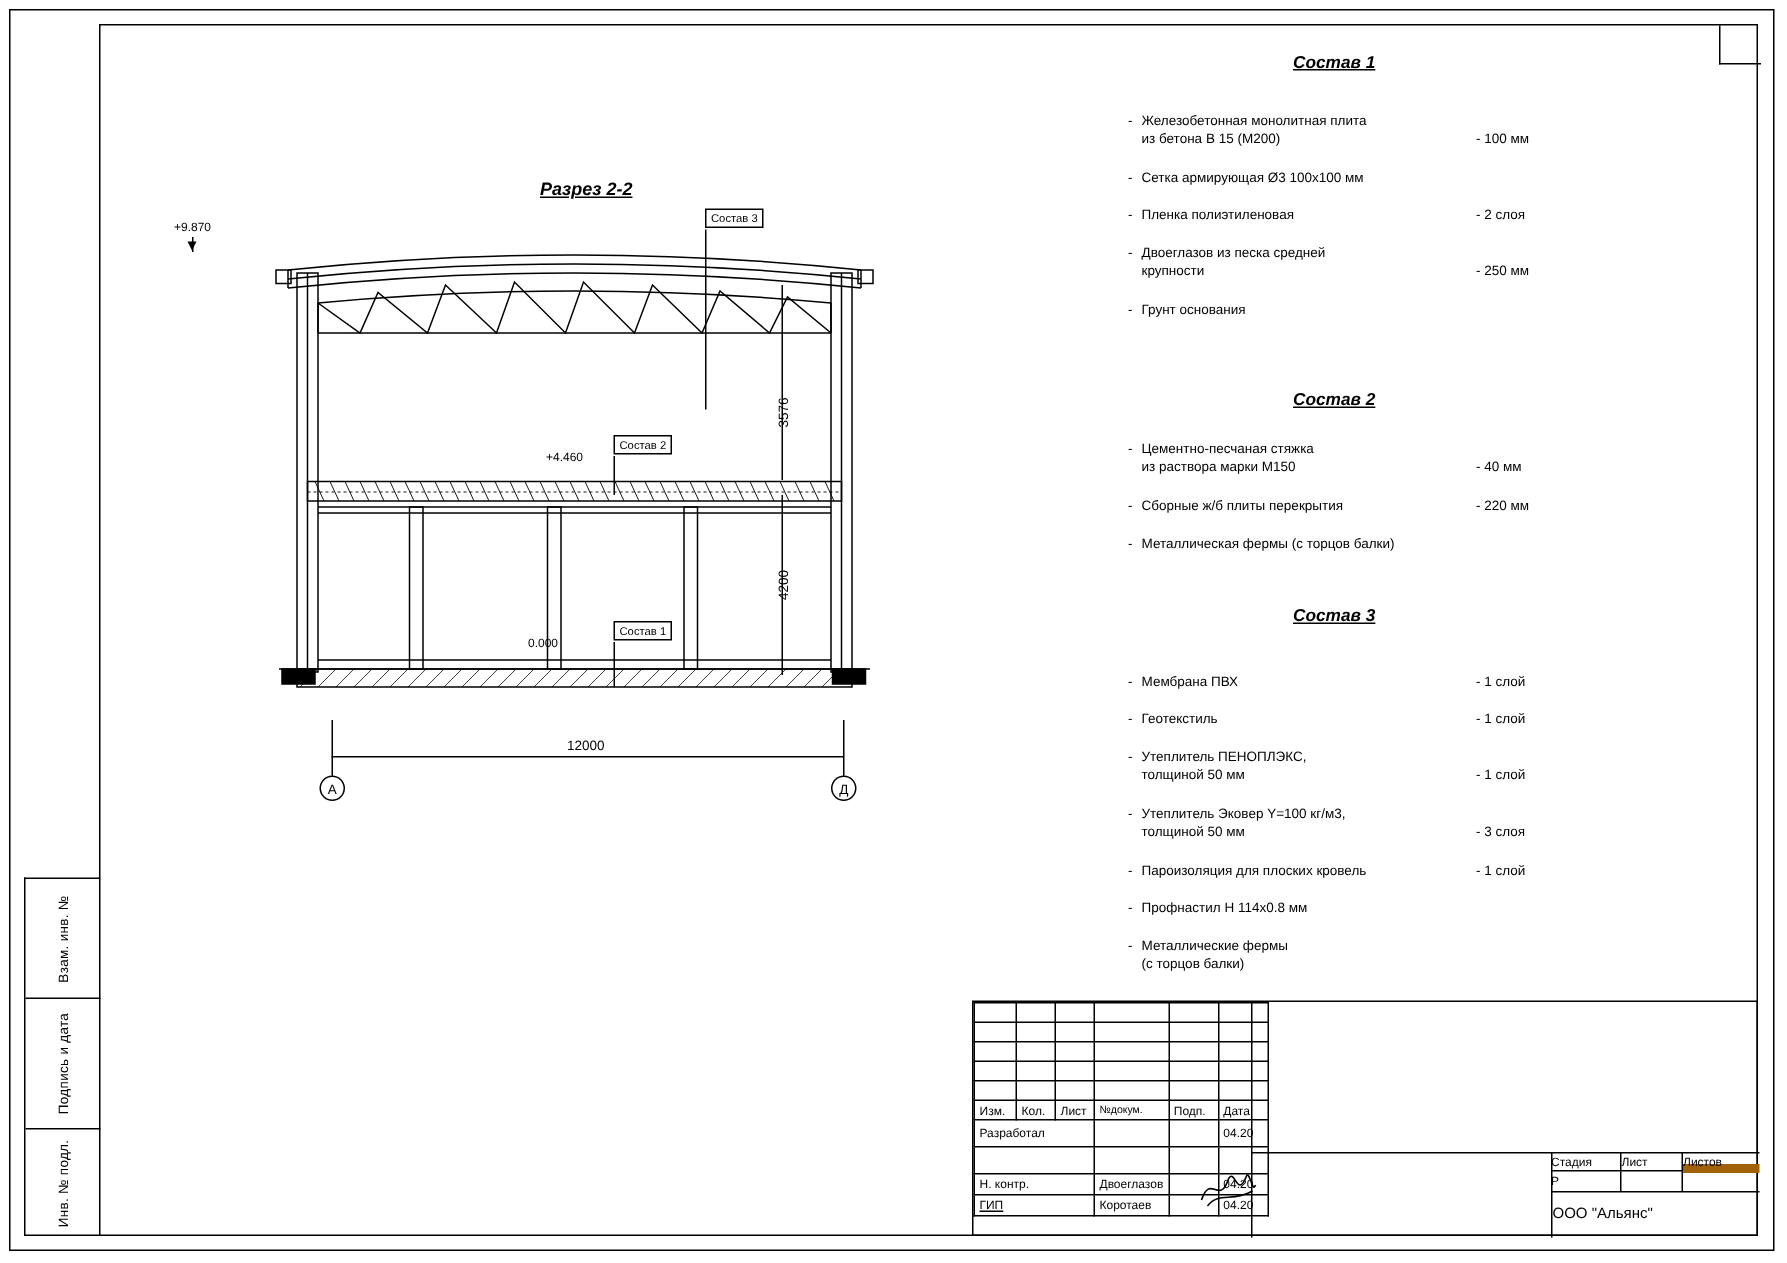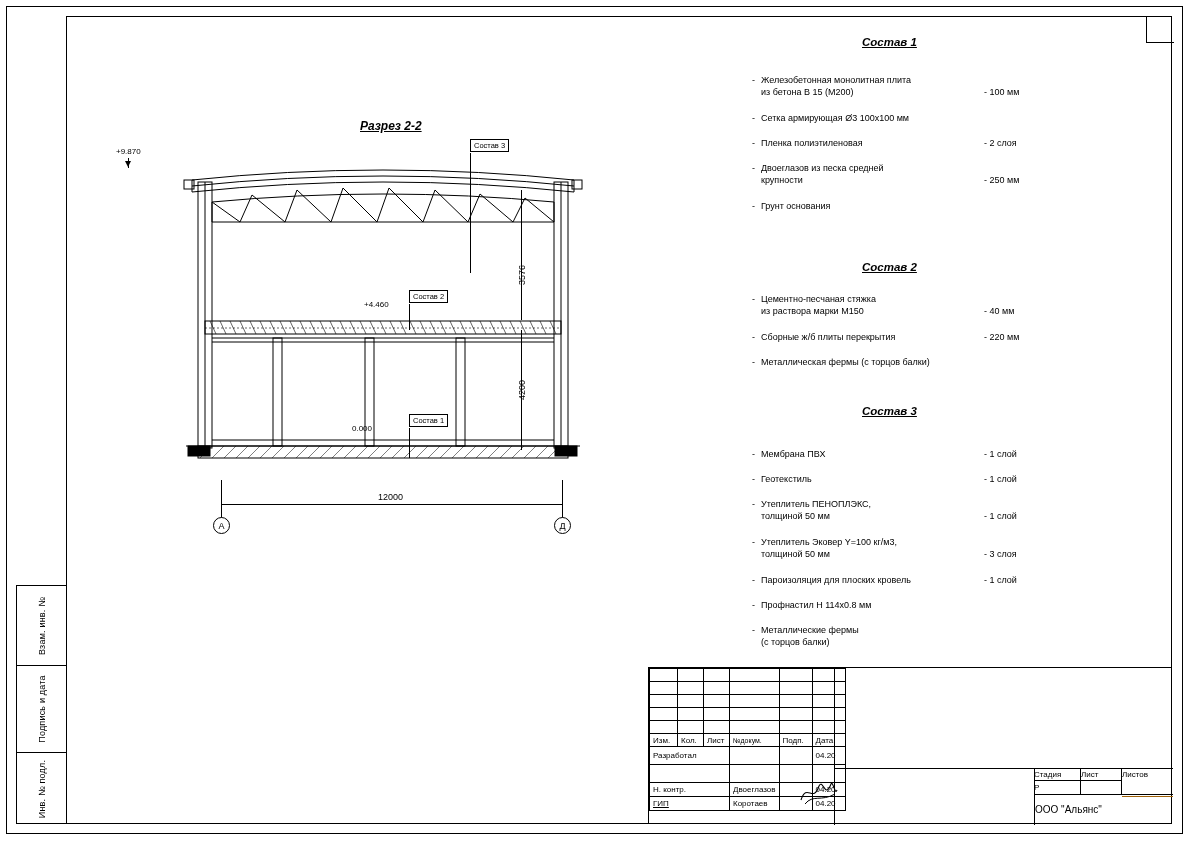--- a/index.html
+++ b/index.html
@@ -392,21 +392,21 @@
     </svg>
 
     <div class="abs" style="left:185px;top:0;width:1px;height:157px;background:#000;"></div>
     <div class="abs" style="left:185px;top:100px;width:339px;height:1px;background:#000;"></div>
     <div class="abs" style="left:385px;top:100px;width:1px;height:57px;background:#000;"></div>
     <div class="abs" style="left:385px;top:126px;width:139px;height:1px;background:#000;"></div>
 
     <div class="abs" style="left:385px;top:100px;width:139px;height:26px;">
       <div class="abs c" style="left:0;top:0;width:47px;height:13px;border-right:1px solid #000;border-bottom:1px solid #000;font-size:8px;line-height:13px;box-sizing:border-box;">Стадия</div>
       <div class="abs c" style="left:47px;top:0;width:41px;height:13px;border-right:1px solid #000;border-bottom:1px solid #000;font-size:8px;line-height:13px;box-sizing:border-box;">Лист</div>
-      <div class="abs c" style="left:88px;top:0;width:51px;height:29px;border-bottom:1px solid #a16207;font-size:8px;line-height:13px;box-sizing:border-box;">Листов</div>
+      <div class="abs c" style="left:88px;top:0;width:51px;height:14px;border-bottom:6px solid #a16207;font-size:8px;line-height:13px;box-sizing:border-box;">Листов</div>
       <div class="abs c" style="left:0;top:13px;width:47px;height:13px;border-right:1px solid #000;font-size:8px;line-height:13px;box-sizing:border-box;">Р</div>
       <div class="abs c" style="left:47px;top:13px;width:41px;height:13px;border-right:1px solid #000;font-size:8px;line-height:13px;box-sizing:border-box;"></div>
       <div class="abs c" style="left:88px;top:13px;width:51px;height:13px;font-size:8px;line-height:13px;box-sizing:border-box;"></div>
     </div>
 
     <div class="abs c mid" style="left:386px;top:127px;width:138px;height:30px;line-height:30px;">ООО "Альянс"</div>
   </div>
 
 </div>
 

